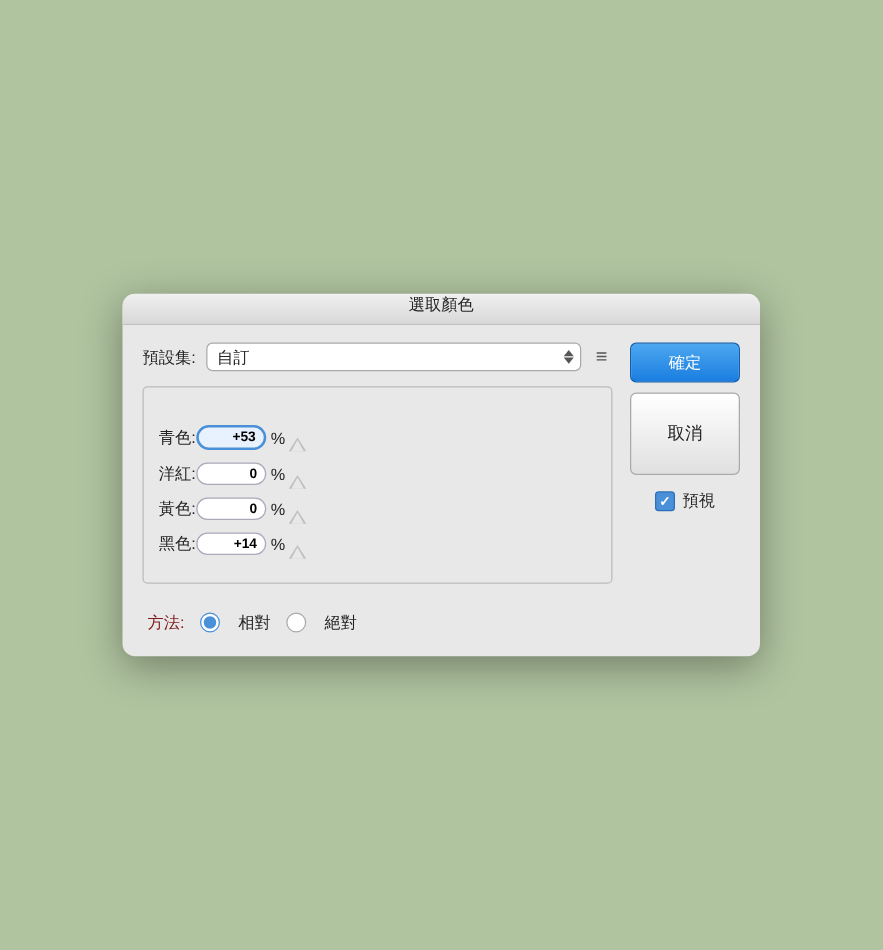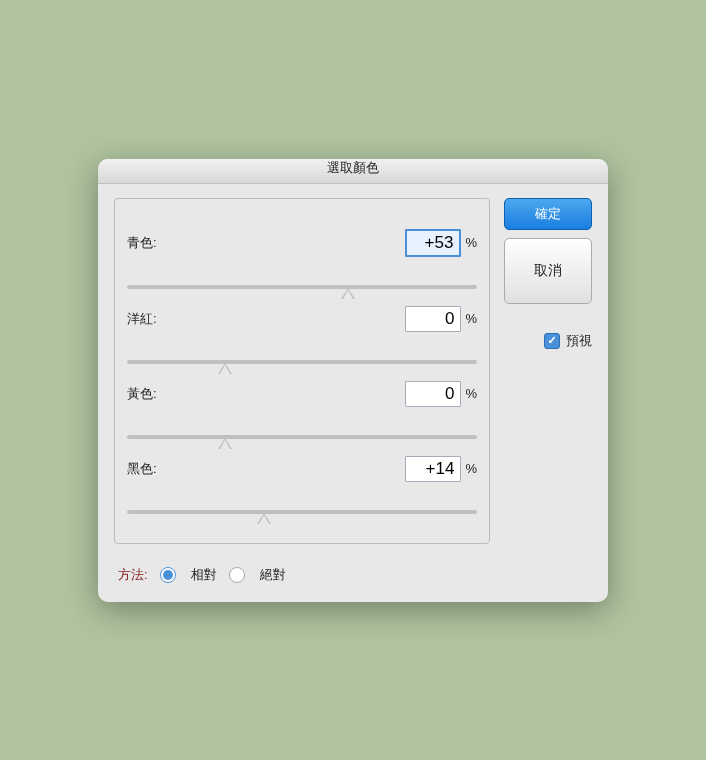--- a/index.html
+++ b/index.html
@@ -38,21 +38,21 @@
     .left-panel {
       flex: 1;
       display: flex;
       flex-direction: column;
       gap: 10px;
     }
     .right-panel {
       display: flex;
       flex-direction: column;
       gap: 8px;
-      align-items: flex-end;
+      align-items: center;
       min-width: 88px;
     }
     
     .preset-row {
       display: flex;
       align-items: center;
       gap: 8px;
       margin-bottom: 2px;
     }
     .preset-label {
@@ -144,46 +144,47 @@
 
     
     .slider-group {
       display: flex;
       flex-direction: column;
       gap: 2px;
       margin-top: 8px;
     }
     .slider-row {
       display: flex;
-      flex-direction: column;
-      gap: 21px;
+      flex-direction: row;
+      gap: 10px;
       margin-bottom: 8px;
     }
     .slider-header {
       display: flex;
       align-items: center;
       justify-content: space-between;
     }
     .slider-label {
       font-size: 13px;
       color: #222;
     }
     .slider-input-group {
       display: flex;
       align-items: center;
       gap: 4px;
     }
     .slider-value {
       width: 56px;
       border: 1px solid #aab;
-      border-radius: 1px;
+      border-radius: 11px;
       padding: 2px 6px;
-      font-size: 17px;
+      font-size: 11px;
       text-align: right;
       background: white;
+      font-weight: bold;
     }
     .slider-value.active {
       border: 2px solid #4a90d9;
       background: #e8f2ff;
     }
     .slider-pct {
       font-size: 13px;
       color: #222;
     }
     .slider-track-wrapper {
@@ -242,21 +243,21 @@
       padding: 23px 0;
       font-size: 14px;
       cursor: pointer;
       text-align: center;
       width: 100%;
     }
     .preview-row {
       display: flex;
       align-items: center;
       gap: 6px;
-      margin-top: 20px;
+      margin-top: 4px;
     }
     .checkbox-checked {
       width: 16px;
       height: 16px;
       background: #4a90d9;
       border: 1px solid #2a70b9;
       border-radius: 3px;
       display: flex;
       align-items: center;
       justify-content: center;
@@ -320,20 +321,33 @@
   </style>
 </head>
 <body>
 
 <div class="dialog">
   <div class="title-bar">選取顏色</div>
   <div class="dialog-body">
 
     <div class="left-panel">
 
+      <div class="preset-row">
+        <span class="preset-label">預設集:</span>
+        <div class="preset-select-wrapper">
+          <select class="preset-select">
+            <option value="自訂">自訂</option>
+          </select>
+          <div class="select-arrows">
+            <div class="arrow-up"></div>
+            <div class="arrow-down"></div>
+          </div>
+        </div>
+        <div class="preset-menu-icon">≡</div>
+      </div>
 
       <div class="color-group">
 
         <div class="slider-group" style="margin-top:20px;">
 
           <div class="slider-row">
             <div class="slider-header">
               <span class="slider-label">青色:</span>
               <div class="slider-input-group">
                 <input class="slider-value active" value="+53" readonly="" style="border: 2px solid rgb(74, 144, 217); background: rgb(232, 242, 255);">

